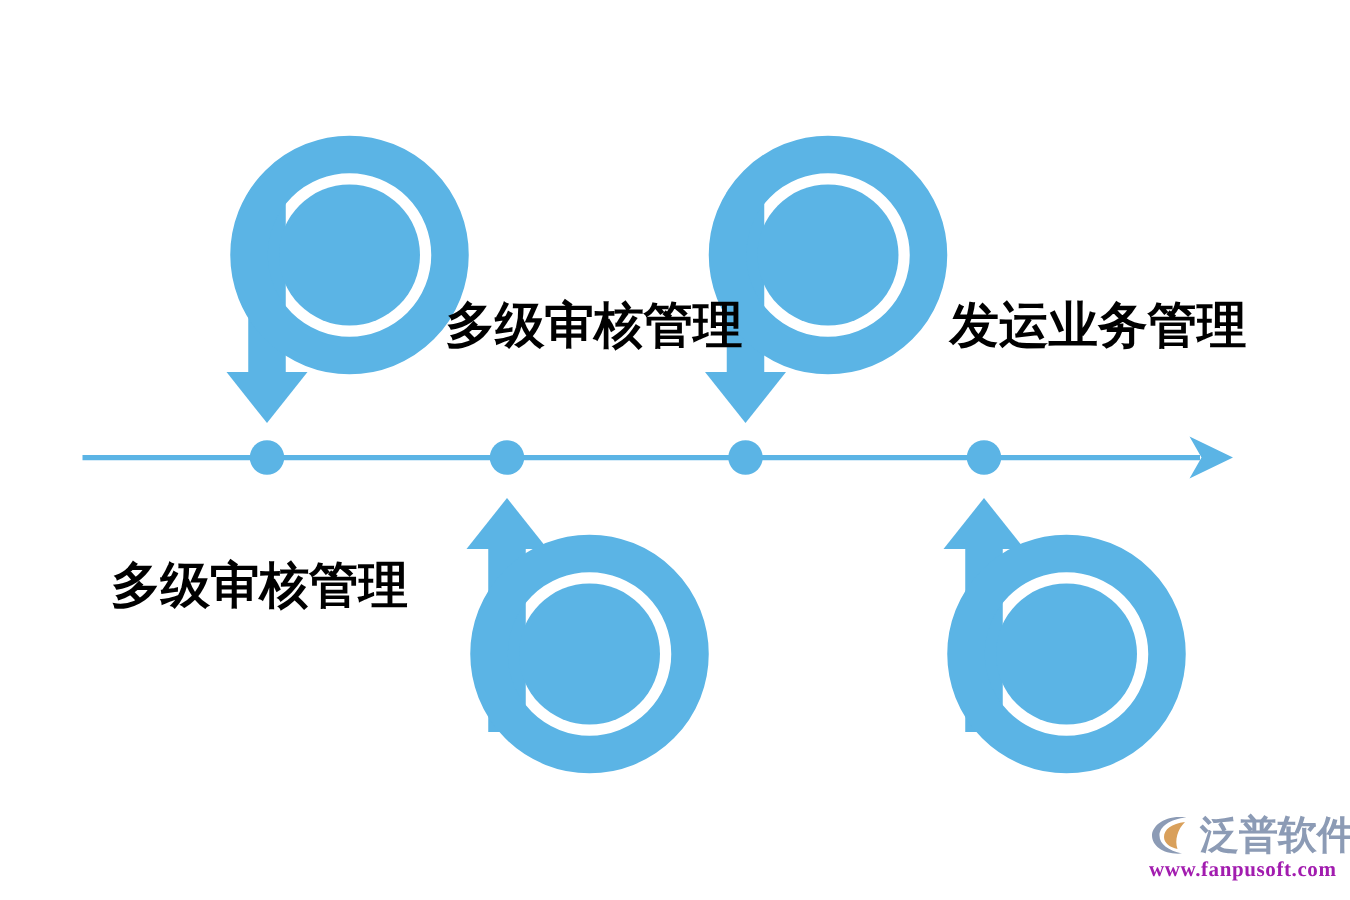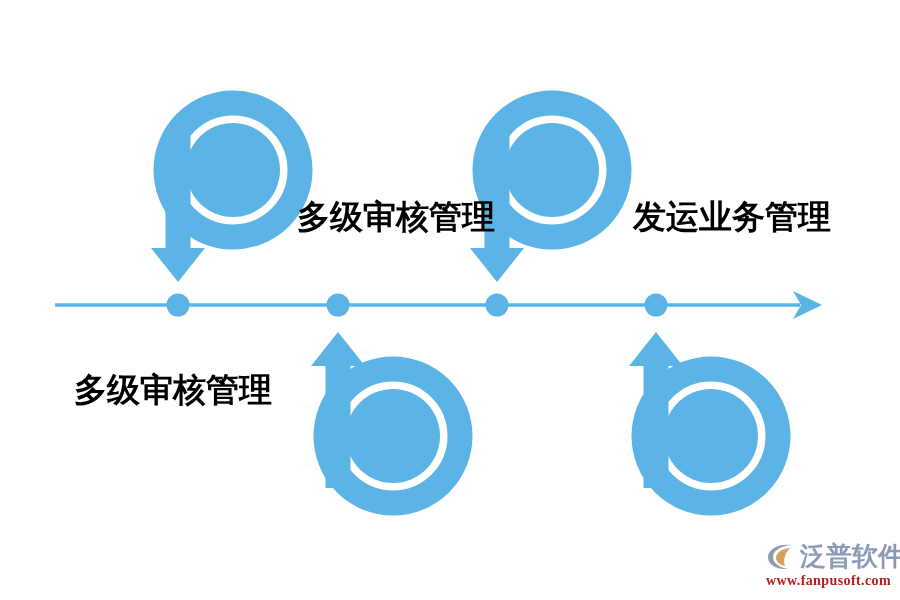--- a/index.html
+++ b/index.html
@@ -68,21 +68,21 @@
     font-weight: 700;
     color: #8c9bb5;
     line-height: 32px;
     letter-spacing: 0px;
     white-space: nowrap;
     font-family: "Liberation Sans", "DejaVu Sans", sans-serif;
   }
   #wm-url {
     font-size: 14px;
     font-weight: 700;
-    color: #b91c1c;
+    color: #a21caf;
     line-height: 16px;
     white-space: nowrap;
     letter-spacing: 0.4px;
     margin-top: 1px;
     font-family: "Liberation Serif", "DejaVu Serif", serif;
   }
 </style>
 </head>
 <body>
 

